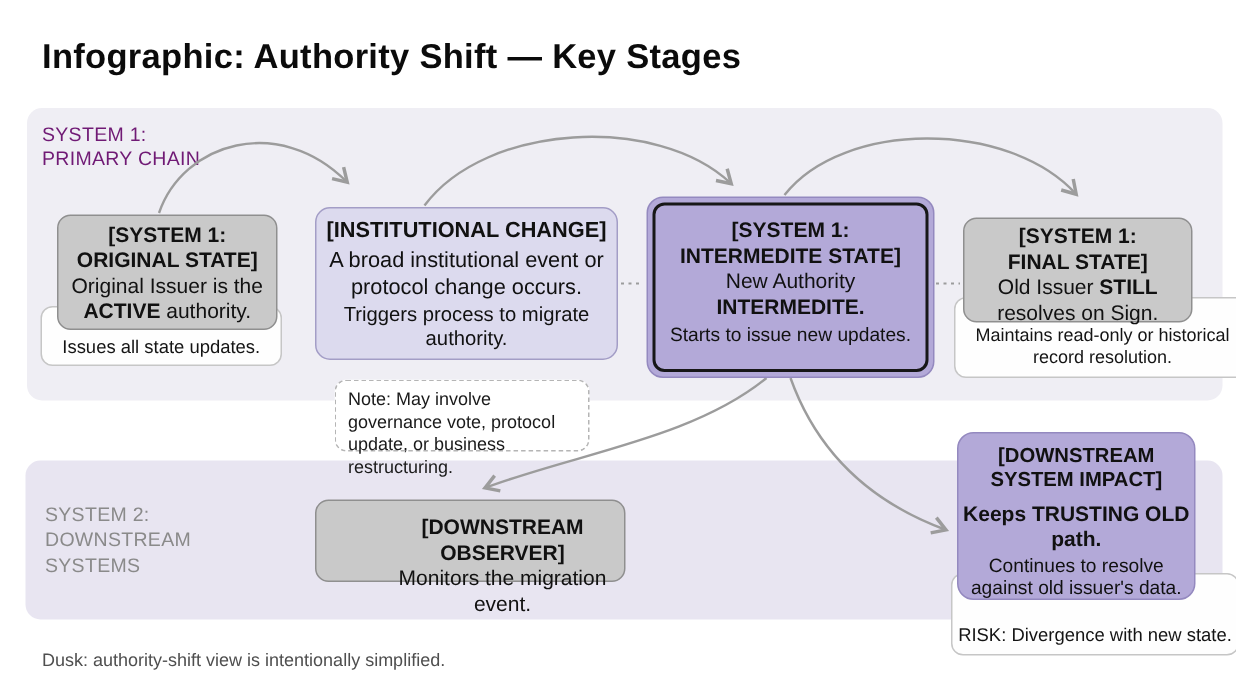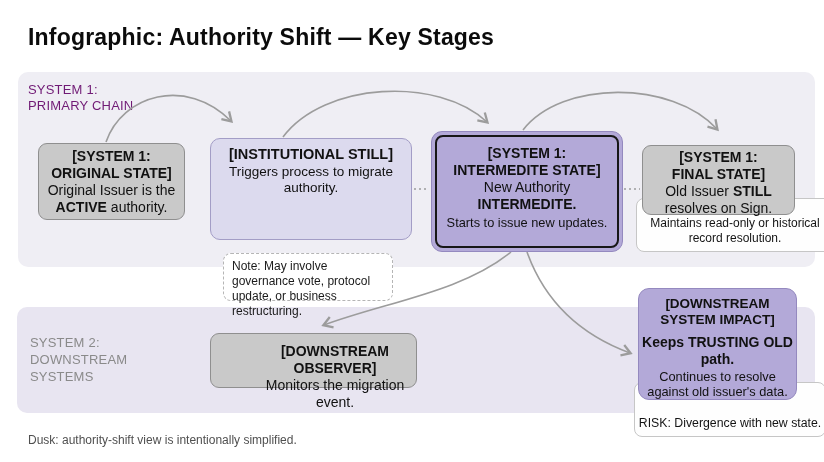--- a/index.html
+++ b/index.html
@@ -93,30 +93,34 @@
       <path d="M106,142 C122,95 186,76 231,121" marker-end="url(#ah)"></path>
       <path d="M283,137 C324,82 438,76 487,122" marker-end="url(#ah)"></path>
       <path d="M523,130 C562,80 672,80 717,129" marker-end="url(#ah)"></path>
       <path d="M511,252 C462,292 386,302 324,325" marker-end="url(#ah)"></path>
       <path d="M527,252 C546,305 584,336 630,353" marker-end="url(#ah)"></path>
       <path d="M414,189 L429,189" stroke-dasharray="2 3" stroke-width="1.4"></path>
       <path d="M624,189 L640,189" stroke-dasharray="2 3" stroke-width="1.4"></path>
     </g>
   </svg>
 
+  <div class="abs white-card card-original">
+    <div class="card-text">Issues all state updates.</div>
+  </div>
   <div class="abs node gray-box box-original">
     <div class="hd">
       <div>[SYSTEM 1:</div>
       <div>ORIGINAL STATE]</div>
     </div>
     <div class="bd"><span>Original Issuer is the </span><b>ACTIVE</b><span> authority.</span></div>
   </div>
 
   <div class="abs node lav-box box-institutional">
-    <div class="hd">[INSTITUTIONAL STILL]</div>
+    <div class="hd">[INSTITUTIONAL CHANGE]</div>
+    <div class="bd">A broad institutional event or protocol change occurs.</div>
     <div class="bd-sm">Triggers process to migrate authority.</div>
   </div>
 
   <div class="abs node pur-box box-intermediate">
     <div class="box-intermediate-inner">
       <div class="hd">
         <div>[SYSTEM 1:</div>
         <div>INTERMEDITE STATE]</div>
       </div>
       <div class="bd">

